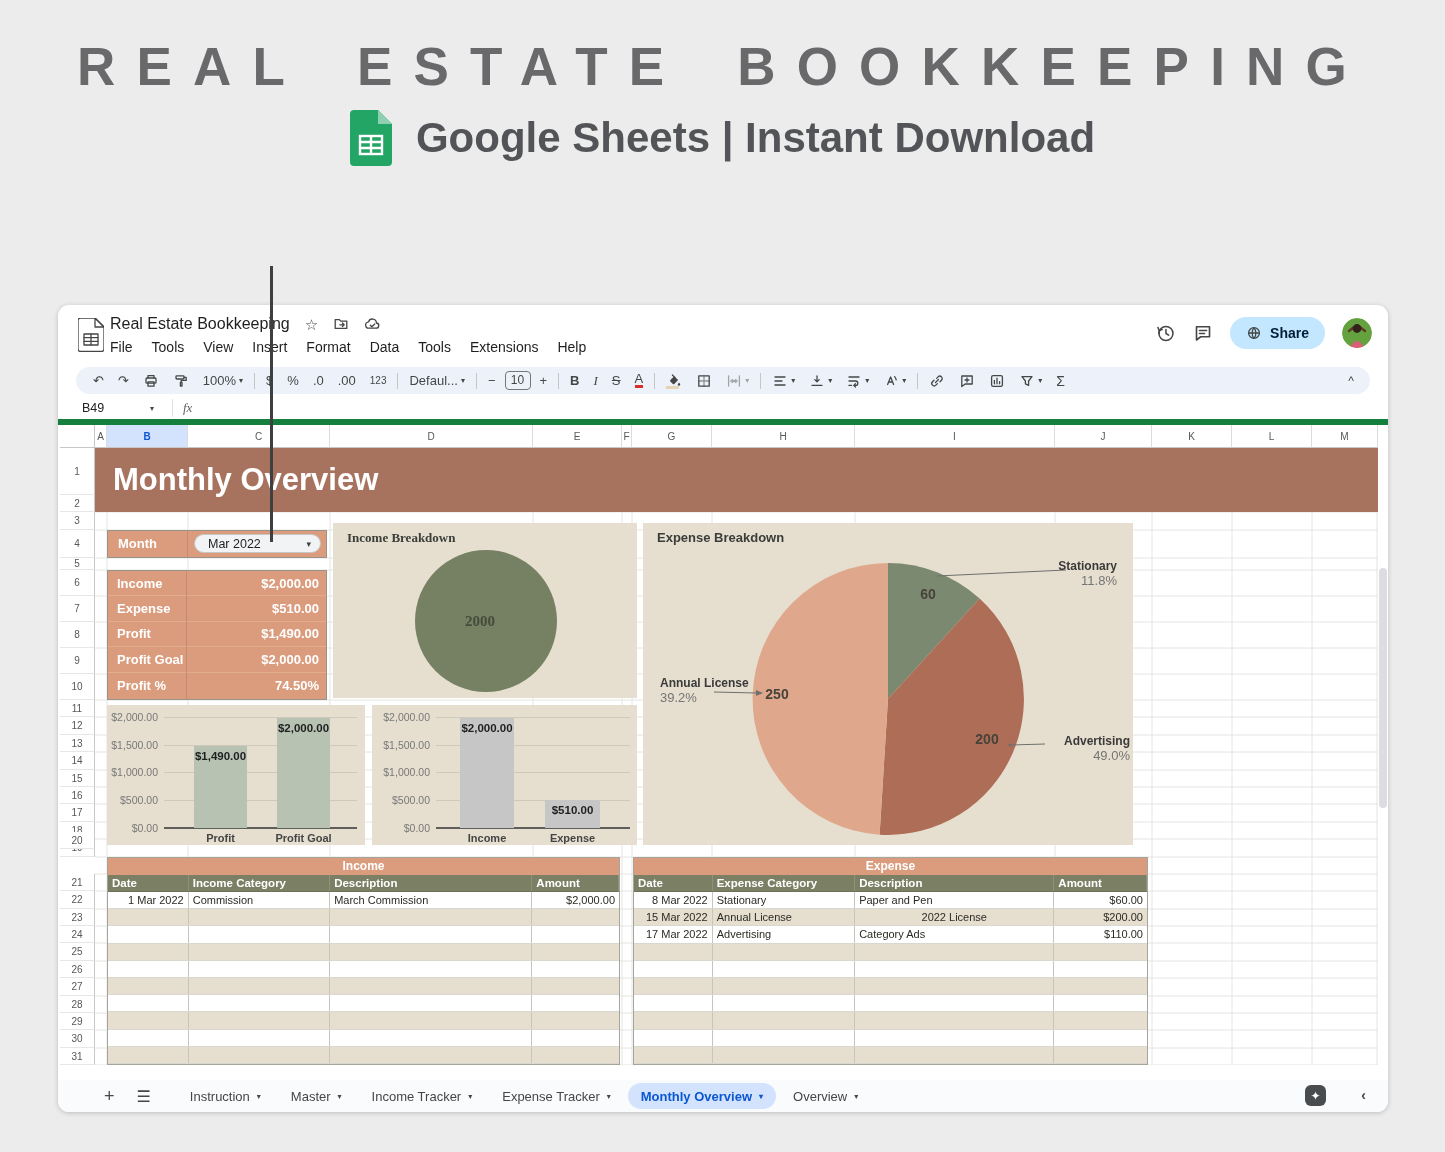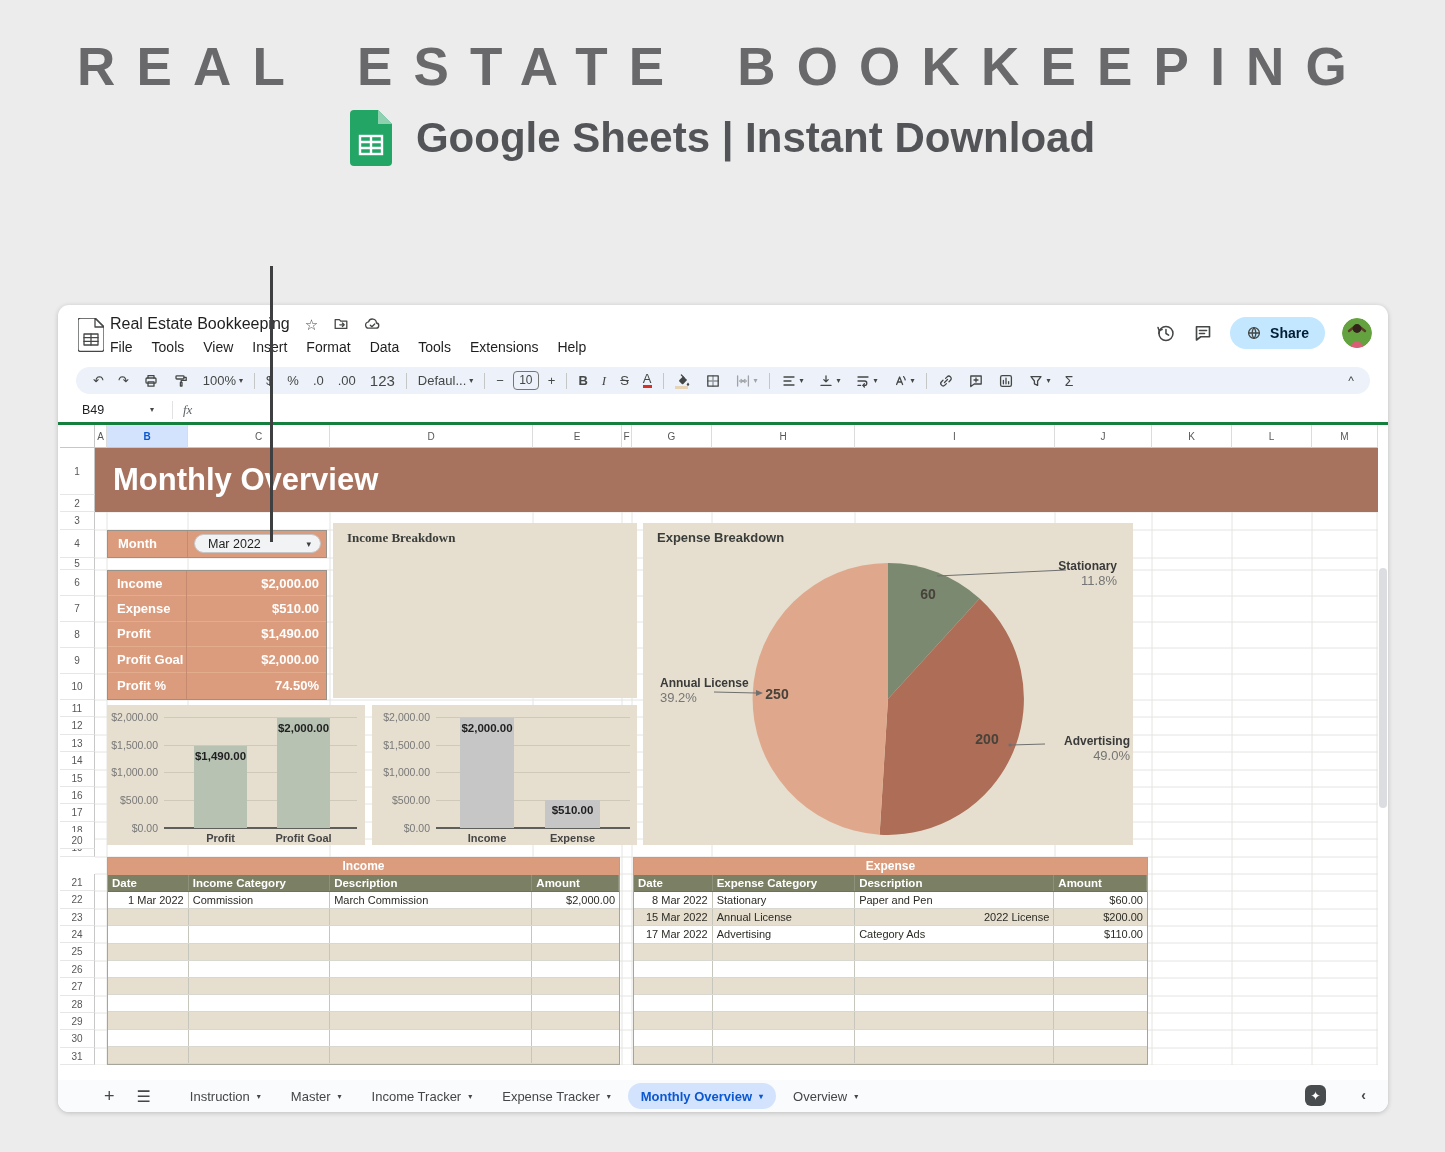--- a/index.html
+++ b/index.html
@@ -41,21 +41,21 @@
   .size-box{border:1px solid #747775;border-radius:4px;width:24px;height:17px;line-height:17px;
     text-align:center;margin:0 2px;font-size:12px;}
   .b{font-weight:bold;} .i{font-style:italic;font-family:"Liberation Serif",serif;}
   .strike{text-decoration:line-through;}
   .tcolor span{border-bottom:3px solid #D93025;line-height:12px;}
   .dim{opacity:.45;}
   .sigma{font-size:14px;}
   .collapse{margin-left:auto;font-size:12px;color:#444746;padding-right:6px;}
 
   
-  .formulabar{position:absolute;left:0;top:92px;width:100%;height:28px;border-bottom:3px solid #15803d;
+  .formulabar{position:absolute;left:0;top:92px;width:100%;height:28px;border-bottom:6px solid #15803d;
     display:flex;align-items:center;font-size:12.5px;color:#202124;box-sizing:border-box;}
   .namebox{width:72px;display:flex;align-items:center;justify-content:space-between;padding:0 8px 0 24px;}
   .fb-sep{width:1px;height:18px;background:#E1E3E1;margin:0 10px;}
   .fx{font-style:italic;color:#5F6368;font-family:"Liberation Serif",serif;font-size:13px;}
 
   
   .grid{position:absolute;left:0;top:120px;width:1330px;height:640px;overflow:hidden;background:#fff;}
   .corner{position:absolute;left:2px;top:0;width:35px;height:23px;background:#FFF;
     border-right:1px solid #C7C7C7;border-bottom:1px solid #C7C7C7;box-sizing:border-box;}
   .colh{position:absolute;top:0;height:23px;background:#fff;border-right:1px solid #DCDCDC;
@@ -241,21 +241,21 @@
       </span>
       <span class="ti">
         <span>100%</span>
           <span class="dd">▾</span>
       </span>
       <span class="sep"></span>
       <span class="ti">$</span>
       <span class="ti">%</span>
       <span class="ti">.0</span>
       <span class="ti">.00</span>
-      <span class="ti" style="font-size:15px">123</span>
+      <span class="ti" style="font-size:10px">123</span>
       <span class="sep"></span>
       <span class="ti">
         <span>Defaul...</span>
           <span class="dd">▾</span>
       </span>
       <span class="sep"></span>
       <span class="ti">−</span>
       <span class="size-box">10</span>
       <span class="ti">+</span>
       <span class="sep"></span>
@@ -485,20 +485,23 @@
               <div class="stat-value">$2,000.00</div>
             </div>
             <div class="stat-row">
               <div class="stat-label">Profit %</div>
               <div class="stat-value">74.50%</div>
             </div>
           </div>
 
         <div class="panel income-pie">
           <div class="pie-title">Income Breakdown</div>
+          <div class="income-circle">
+            <span class="income-circle-label">2000</span>
+          </div>
         </div>
 
         <div class="panel expense-pie" id="expensePie">
           <div class="pie-title">Expense Breakdown</div>
         <svg width="490" height="322" style="position: absolute; left: 0px; top: 0px;">
               <path d="M245,176 L245.0,40.0 A136,136 0 0 1 336.6,75.5 Z" fill="#7C8971"></path>
               <path d="M245,176 L336.6,75.5 A136,136 0 0 1 236.6,311.7 Z" fill="#AE6D56"></path>
               <path d="M245,176 L236.6,311.7 A136,136 0 0 1 245.0,40.0 Z" fill="#DFA88C"></path>
     <line x1="294" y1="53" x2="423" y2="47" stroke="#6F6F6F"></line>
     <line x1="71" y1="169" x2="113" y2="170" stroke="#6F6F6F"></line>
@@ -636,21 +639,21 @@
               </div>
               <div class="t-row" style="height: 17.2px; background: rgb(255, 255, 255);">
                 <div class="t-cell" style="width: 79px; text-align: right; line-height: 16px;">8 Mar 2022</div>
                 <div class="t-cell" style="width: 143px; text-align: left; line-height: 16px;">Stationary</div>
                 <div class="t-cell" style="width: 200px; text-align: left; line-height: 16px;">Paper and Pen</div>
                 <div class="t-cell" style="width: 93px; text-align: right; line-height: 16px;">$60.00</div>
               </div>
               <div class="t-row" style="height: 17.2px; background: rgb(230, 223, 207);">
                 <div class="t-cell" style="width: 79px; text-align: right; line-height: 16px;">15 Mar 2022</div>
                 <div class="t-cell" style="width: 143px; text-align: left; line-height: 16px;">Annual License</div>
-                <div class="t-cell" style="width: 200px; text-align: right; line-height: 16px;">2022 License</div>
+                <div class="t-cell" style="width: 200px; text-align: center; line-height: 16px;">2022 License</div>
                 <div class="t-cell" style="width: 93px; text-align: right; line-height: 16px;">$200.00</div>
               </div>
               <div class="t-row" style="height: 17.2px; background: rgb(255, 255, 255);">
                 <div class="t-cell" style="width: 79px; text-align: right; line-height: 16px;">17 Mar 2022</div>
                 <div class="t-cell" style="width: 143px; text-align: left; line-height: 16px;">Advertising</div>
                 <div class="t-cell" style="width: 200px; text-align: left; line-height: 16px;">Category Ads</div>
                 <div class="t-cell" style="width: 93px; text-align: right; line-height: 16px;">$110.00</div>
               </div>
               <div class="t-row" style="height: 17.2px; background: rgb(230, 223, 207);">
                 <div class="t-cell" style="width: 79px; text-align: right; line-height: 16px;"></div>

